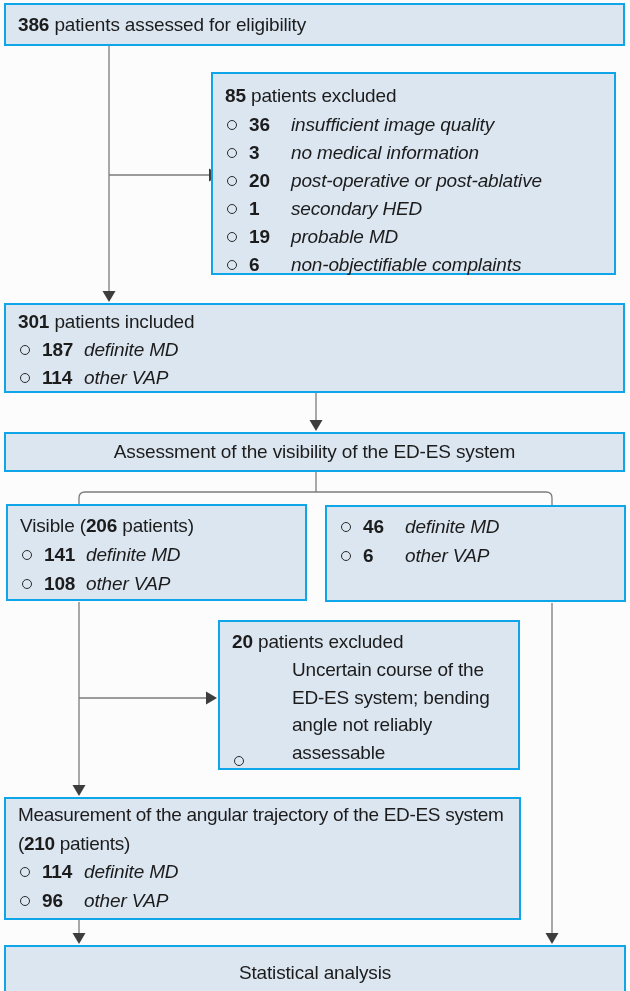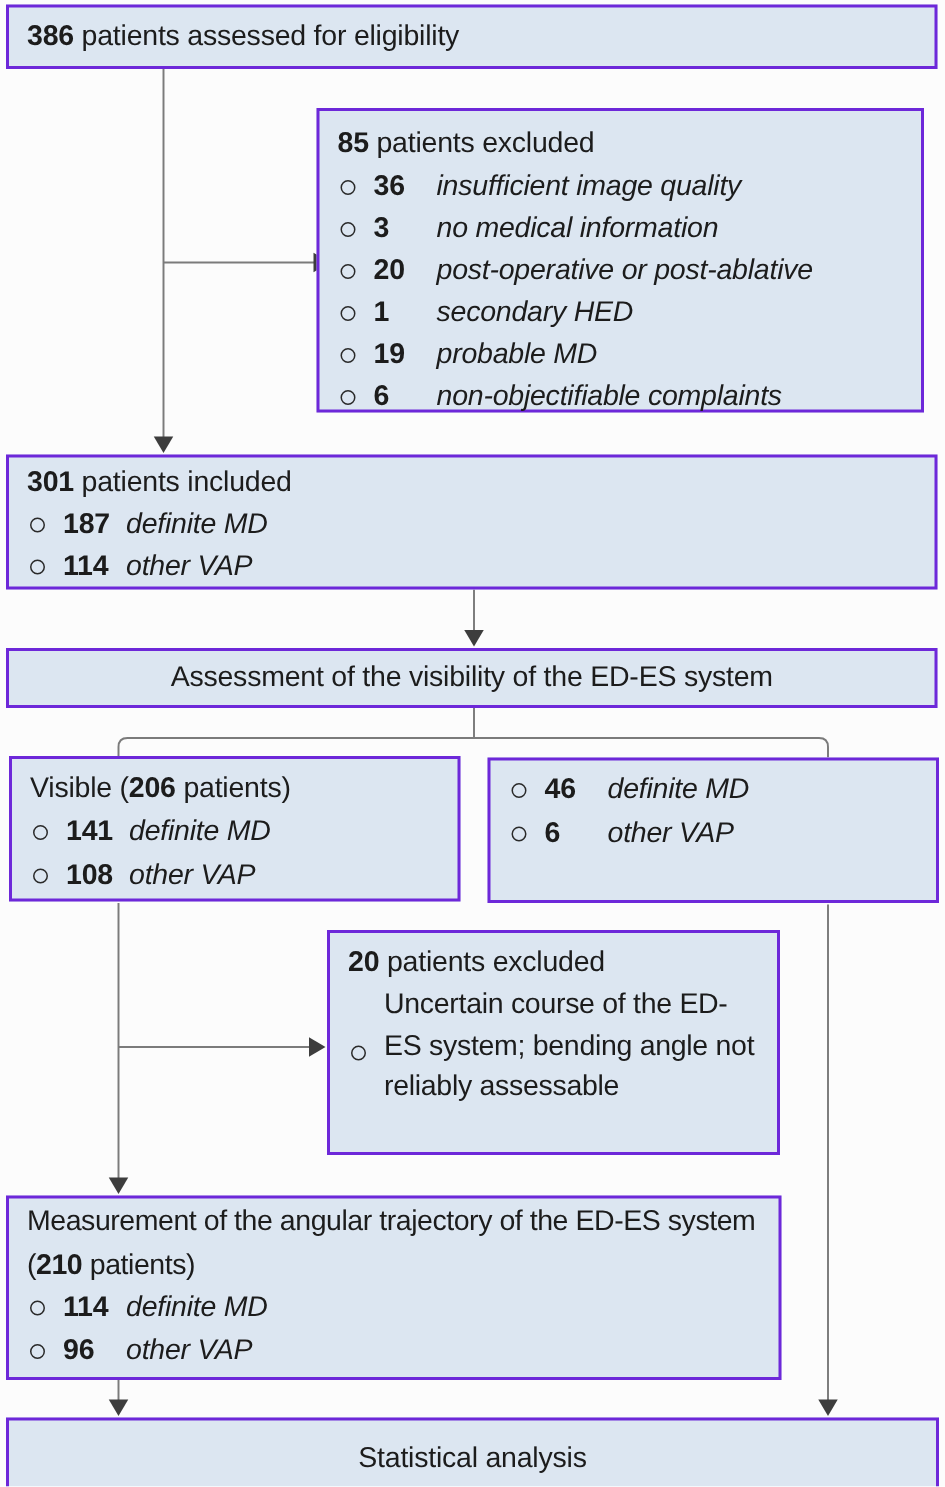--- a/index.html
+++ b/index.html
@@ -5,21 +5,21 @@
   html,body { margin:0; padding:0; background:#ffffff; }
   .canvas {
     position:relative; width:630px; height:991px;
     background:#fcfcfc; overflow:hidden;
     font-family:"Liberation Sans","DejaVu Sans",sans-serif;
     font-size:19px; color:#1c1c1c; letter-spacing:-0.15px;
   }
   .connectors { position:absolute; left:0; top:0; width:630px; height:991px; z-index:0; }
   .box {
     position:absolute; box-sizing:border-box; z-index:1;
-    background:#dce6f1; border:2px solid #6d28d9;
+    background:#dce6f1; border:2px solid #0ea5e9;
   }
   b, .num { font-weight:bold; }
   .trow { line-height:28px; padding-left:12px; white-space:nowrap; }
   .irow { display:flex; align-items:center; line-height:28px; }
   .dot {
     box-sizing:border-box; flex:none; width:10px; height:10px;
     border:1.6px solid #2a2a2a; border-radius:50%; margin-left:14px;
     background:transparent;
   }
   .num { min-width:42px; margin-left:12px; flex:none; }
@@ -28,21 +28,21 @@
   .b-eligibility { left:4px; top:3px; width:621px; height:43px; display:flex; align-items:center; }
   .b-eligibility .line { padding-left:12px; }
   .b-excl1 { left:211px; top:72px; width:405px; height:203px; padding-top:7px; }
   .b-excl1 .trow { line-height:30px; }
   .b-included { left:4px; top:303px; width:621px; height:90px; padding-top:3px; }
   .b-assessment { left:4px; top:432px; width:621px; height:40px; display:flex; align-items:center; justify-content:center; }
   .b-visible { left:6px; top:504px; width:301px; height:97px; padding-top:5px; }
   .b-visible .trow, .b-visible .irow, .b-nonvisible .trow, .b-nonvisible .irow { line-height:29px; }
   .b-nonvisible { left:325px; top:505px; width:301px; height:97px; padding-top:5px; }
   .b-excl2 { left:218px; top:620px; width:302px; height:150px; padding-top:6px; }
-  .b-excl2 .irow { align-items:center; }
+  .b-excl2 .irow { align-items:flex-end;gap:36px; }
   .b-excl2 .dot { margin-top:9px; }
   .b-excl2 .btext { margin-left:12px; padding-right:12px; line-height:27.5px; letter-spacing:-0.2px; }
   .b-measurement { left:4px; top:797px; width:517px; height:123px; padding-top:2px; }
   .b-measurement .mtitle { padding:0 8px 0 12px; line-height:28.5px; letter-spacing:-0.3px; }
   .b-measurement .irow { line-height:28.5px; }
   .b-statistical { left:4px; top:945px; width:622px; height:55px; display:flex; align-items:center; justify-content:center; }
 </style>
 </head>
 <body>
 

